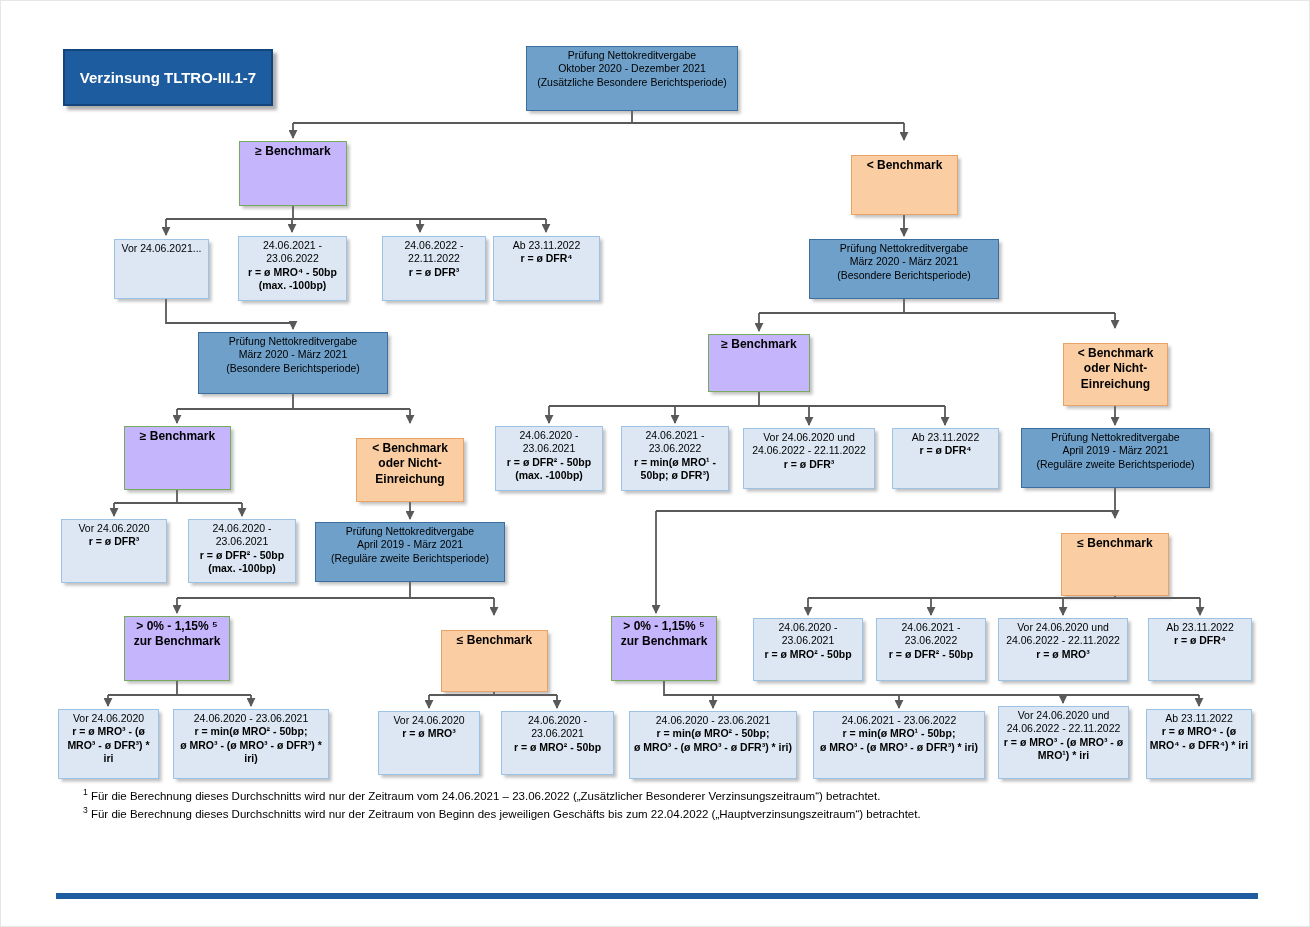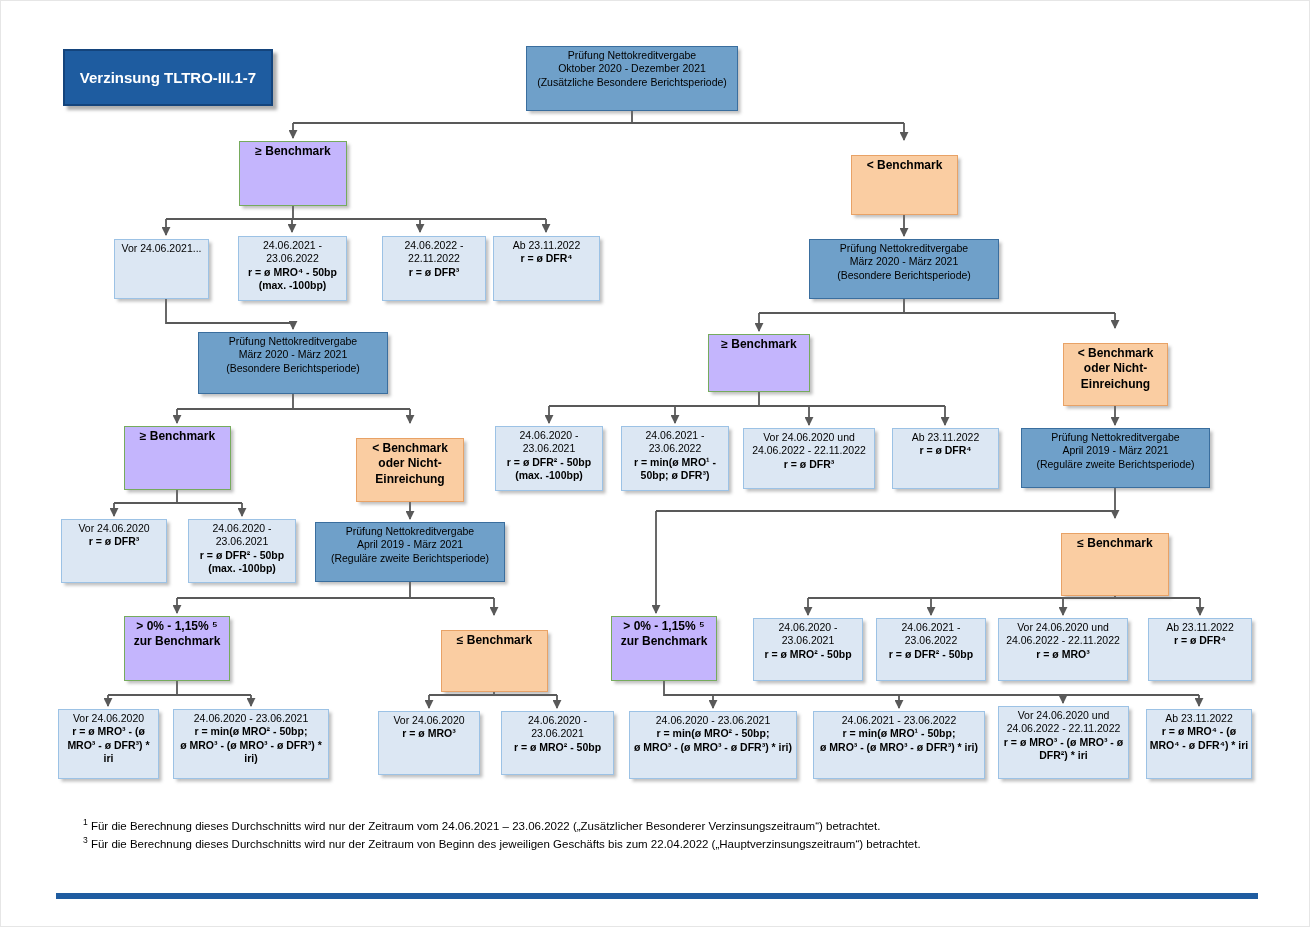--- a/index.html
+++ b/index.html
@@ -12,21 +12,21 @@
   .result{background:#DCE7F3;border:1px solid #9CC2E5;font-size:10.5px;}
   .green{background:#c4b5fd;border:1.5px solid #76AB5D;font-size:12px;font-weight:bold;}
   .orange{background:#FACDA2;border:1.5px solid #E8A266;font-size:12px;font-weight:bold;margin-top:12px;}
   .dates,.formula,.lbl,.plines{white-space:pre-line;}
   .formula{font-weight:bold;}
   .title-box{position:absolute;left:62px;top:48px;width:210px;height:57px;background:#1E5CA0;
              border:2px solid #14447C;color:#fff;font-size:15px;font-weight:bold;
              display:flex;align-items:center;justify-content:center;
              box-shadow:4px 4px 3px rgba(110,110,110,.55);box-sizing:border-box;}
   svg.wires{position:absolute;left:0;top:0;pointer-events:none;}
-  .footnotes{position:absolute;left:82px;top:816px;font-size:11.5px;color:#000;}
+  .footnotes{position:absolute;left:82px;top:786px;font-size:11.5px;color:#000;}
   .fn{margin-bottom:3.5px;}
   .fn sup{font-size:8.5px;}
   .footer-bar{position:absolute;left:55px;top:892px;width:1202px;height:6px;background:#1F5CA0;}
 </style>
 </head>
 <body>
 
 <div id="canvas">
 
   <svg class="wires" width="1310" height="927">
@@ -277,21 +277,21 @@
   </div>
   <div class="node result" style="left:812px;top:710px;width:172px;height:68px">
     <div class="dates">24.06.2021 - 23.06.2022</div>
     <div class="formula">r = min(ø MRO¹ - 50bp;
 ø MRO³ - (ø MRO³ - ø DFR³) * iri)</div>
   </div>
   <div class="node result" style="left:997px;top:705px;width:131px;height:73px">
     <div class="dates">Vor 24.06.2020 und
 24.06.2022 - 22.11.2022</div>
     <div class="formula">r = ø MRO³ - (ø MRO³ - ø
-DFR²) * iri</div>
+MRO¹) * iri</div>
   </div>
   <div class="node result" style="left:1145px;top:708px;width:106px;height:70px">
     <div class="dates">Ab 23.11.2022</div>
     <div class="formula">r = ø MRO⁴ - (ø
 MRO⁴ - ø DFR⁴) * iri</div>
   </div>
 
   <div class="footnotes">
     <div class="fn"><sup>1</sup> <span>Für die Berechnung dieses Durchschnitts wird nur der Zeitraum vom 24.06.2021 – 23.06.2022 („Zusätzlicher Besonderer Verzinsungszeitraum“) betrachtet.</span></div>
     <div class="fn"><sup>3</sup> <span>Für die Berechnung dieses Durchschnitts wird nur der Zeitraum von Beginn des jeweiligen Geschäfts bis zum 22.04.2022 („Hauptverzinsungszeitraum“) betrachtet.</span></div>

